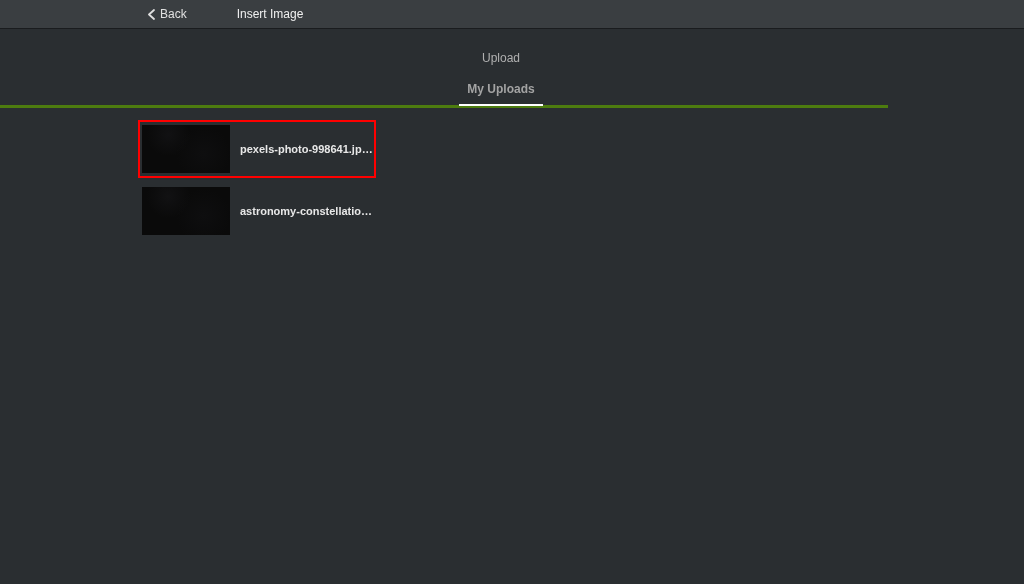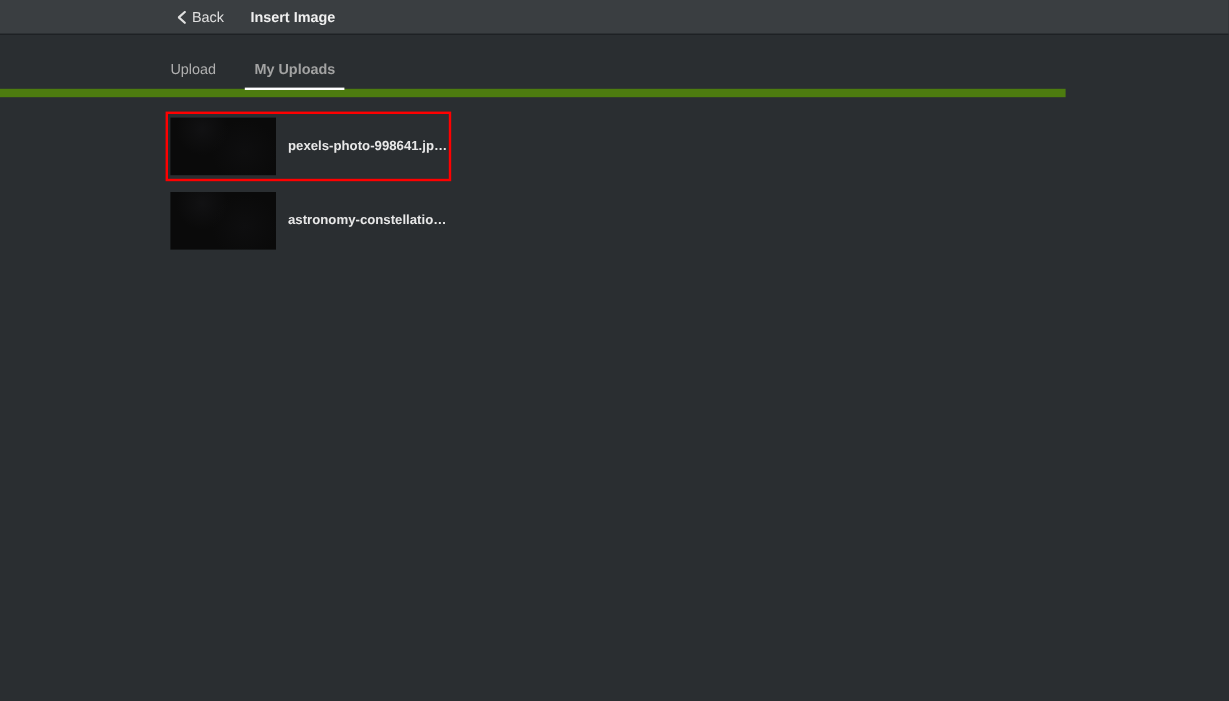--- a/index.html
+++ b/index.html
@@ -12,45 +12,47 @@
       overflow: hidden;
     }
     .header {
       height: 29px;
       background: #3a3e41;
       border-bottom: 1px solid #1a1c1e;
       display: flex;
       align-items: center;
       padding-left: 148px;
       font-size: 12px;
+      gap: 28px;
     }
     .back-btn {
       display: flex;
       align-items: center;
       color: #e0e0e0;
       cursor: pointer;
       margin-right: 22px;
     }
     .back-btn svg {
       width: 7px;
       height: 11px;
       margin-right: 5px;
     }
     .title {
-      font-weight: bold;
+      font-weight: normal;
       color: #f0f0f0;
     }
     .tabs {
       display: flex;
       align-items: center;
       padding-left: 138px;
       padding-top: 14px;
-      border-bottom: 7px solid #4d7c0f;
+      border-bottom: 3px solid #4d7c0f;
       margin: 0 136px 0 0;
       font-size: 12px;
+      flex-direction: column;
     }
     .tab {
       padding: 8px 4px 9px 4px;
       margin-right: 24px;
       color: #b0b0b0;
       cursor: pointer;
       position: relative;
     }
     .tab.active {
       color: #a3a3a3;

